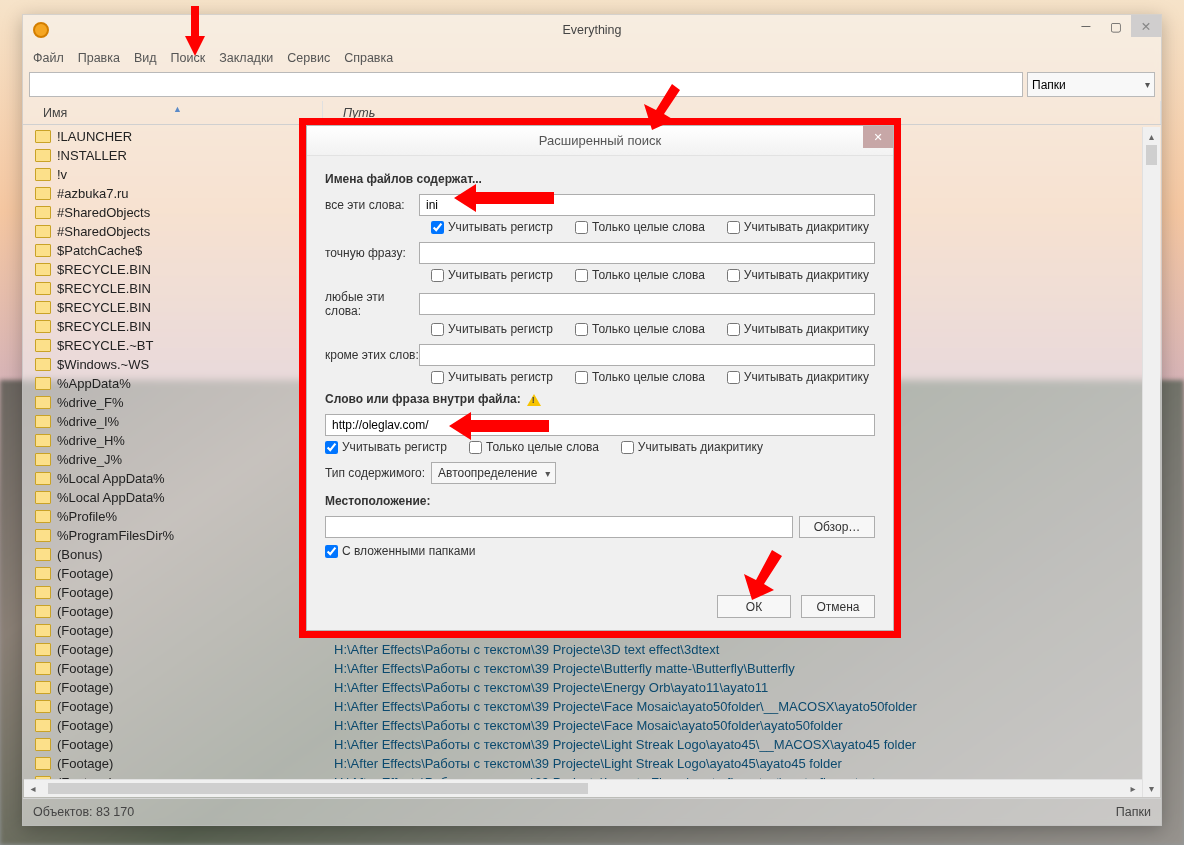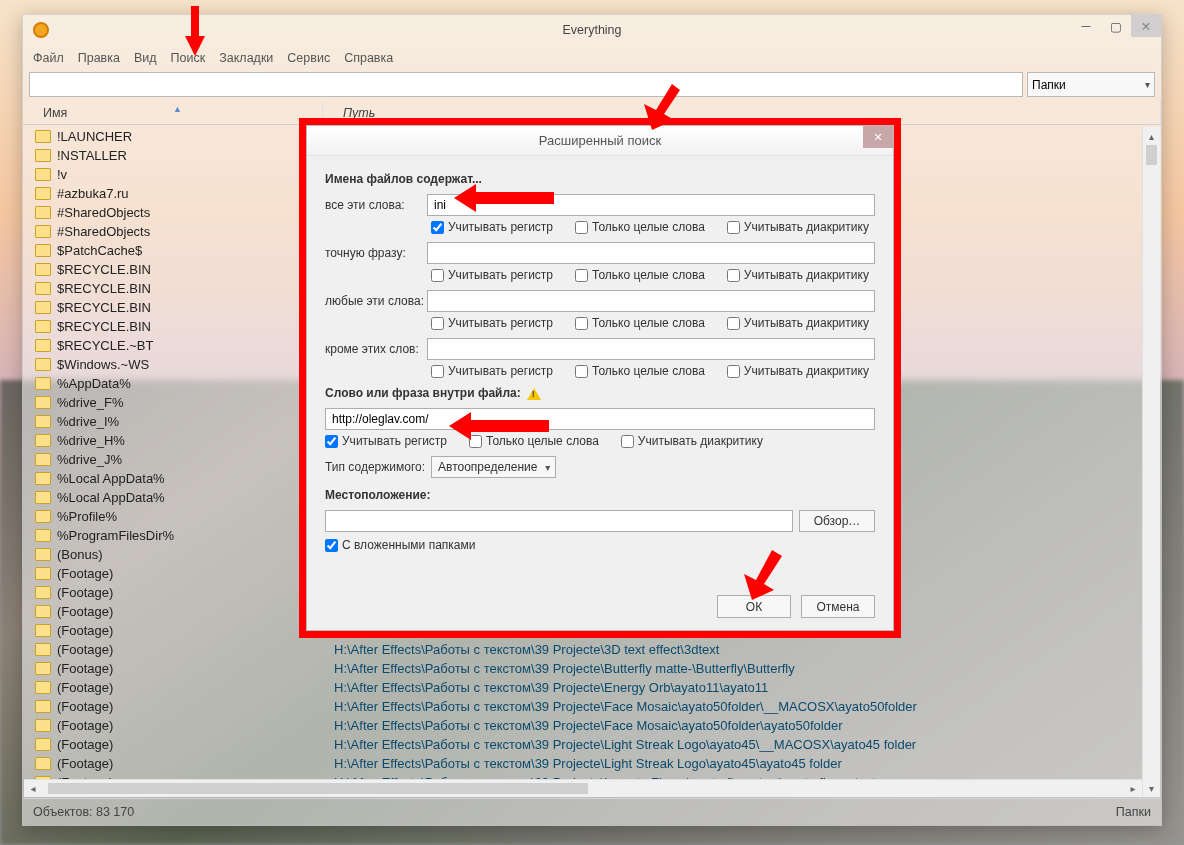--- a/index.html
+++ b/index.html
@@ -51,21 +51,21 @@
   .scrollbar-h .sb-thumb { position:absolute; left:3px; top:3px; bottom:3px; width:540px; height:auto; }
   .statusbar { position:absolute; left:0; right:0; bottom:0; height:27px; border-top:1px solid #d4d4d4; font-size:12.5px; color:#444; display:flex; align-items:center; padding:0 10px; justify-content:space-between; }
   
   .dlg-frame { position:absolute; left:299px; top:118px; width:602px; height:520px; border:7px solid #f00; }
   .dlg { position:absolute; inset:0; background:#f0f0f0; border:1px solid #b8b8b8; }
   .dlg-title { height:30px; display:flex; align-items:center; justify-content:center; font-size:13px; color:#555; background:linear-gradient(#fff,#f2f2f2); position:relative; border-bottom:1px solid #e2e2e2; }
   .dlg-x { position:absolute; right:0; top:0; width:30px; height:22px; background:#c7a7a7; color:#fff; display:flex; align-items:center; justify-content:center; font-size:11px; }
   .dlg-body { position:absolute; top:30px; bottom:0; left:0; right:0; padding:10px 18px; font-size:12px; color:#333; }
   .group-label { font-weight:bold; margin:6px 0 8px 0; }
   .formrow { display:flex; align-items:center; margin-bottom:2px; }
-  .formrow label.l { width:102px; text-align:left; }
+  .formrow label.l { width:94px; text-align:left; }
   .formrow input[type=text] { flex:1; height:22px; border:1px solid #adadad; padding:0 6px; font-size:12px; background:#fff; }
   .chkrow { display:flex; gap:22px; margin:4px 0 8px 106px; font-size:12px; }
   .chkrow.inl { margin-left:0; }
   .chkrow label { display:flex; gap:4px; align-items:center; }
   input[type=checkbox]{ width:13px; height:13px; }
   .selectbox { height:22px; border:1px solid #adadad; background:#f7f7f7; font-size:12px; padding:0 18px 0 6px; display:inline-flex; align-items:center; position:relative; }
   .selectbox::after { content:"▾"; position:absolute; right:5px; font-size:10px; color:#555; }
   .dlg-btns { position:absolute; right:18px; bottom:12px; display:flex; gap:10px; }
   .dlg-btn { width:74px; height:23px; border:1px solid #adadad; background:#f7f7f7; font-size:12px; cursor:default; display:flex; align-items:center; justify-content:center; }
   .browse-btn { width:76px; height:22px; border:1px solid #adadad; background:#f7f7f7; font-size:12px; margin-left:6px; display:flex; align-items:center; justify-content:center; }

